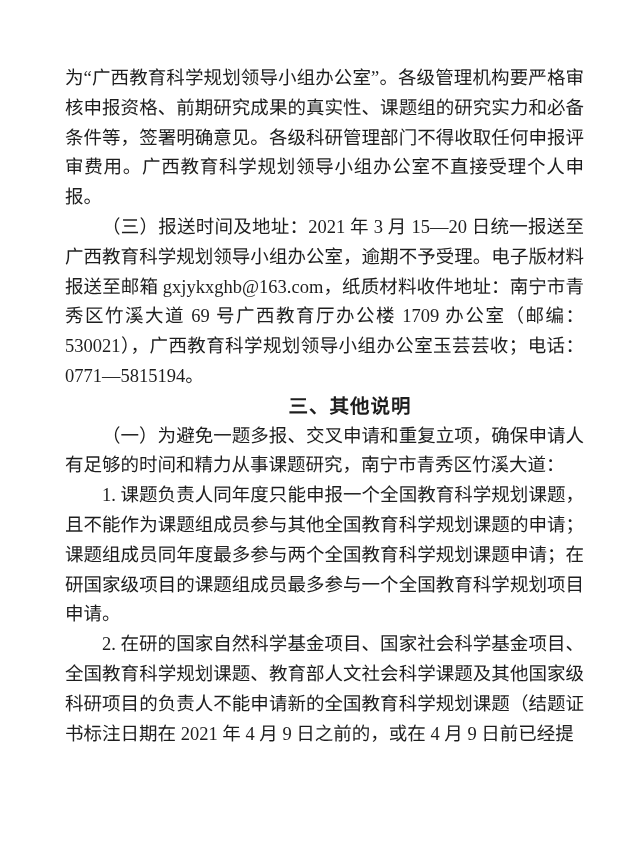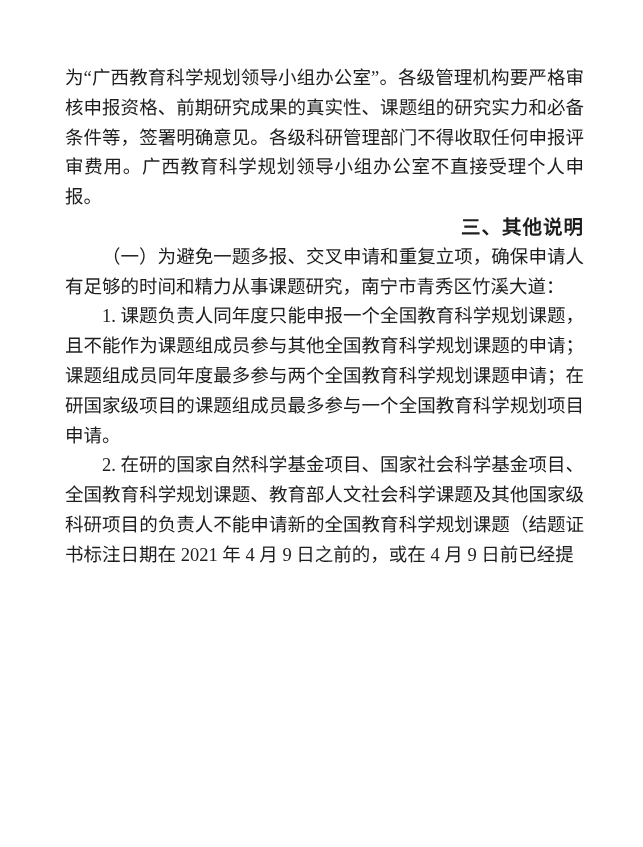--- a/index.html
+++ b/index.html
@@ -33,39 +33,40 @@
     word-break: normal;
   }
   .para.indent {
     text-indent: 37px;
   }
   .para.heading {
     font-family: Liberation Serif, serif;
     font-weight: 700;
     font-size: 19.5px;
     text-indent: 51px;
-    text-align: right;
+    text-align: center;
     letter-spacing: 1px;
   }
   .page-number {
     position: absolute;
     top: 778px;
     right: 86px;
     font-family: "Liberation Serif", "DejaVu Serif", serif;
     font-size: 15px;
     letter-spacing: 1px;
     color: #1d1d1d;
     white-space: nowrap;
   }
 </style>
 </head>
 <body>
 
 <div class="sheet">
   <main class="doc-body">
       <p class="para">为“广西教育科学规划领导小组办公室”。各级管理机构要严格审核申报资格、前期研究成果的真实性、课题组的研究实力和必备条件等，签署明确意见。各级科研管理部门不得收取任何申报评审费用。广西教育科学规划领导小组办公室不直接受理个人申报。</p>
+      <p class="para indent">（三）报送时间及地址：2021 年 3 月 15—20 日统一报送至广西教育科学规划领导小组办公室，逾期不予受理。电子版材料报送至邮箱 gxjykxghb@163.com，纸质材料收件地址：南宁市青秀区竹溪大道 69 号广西教育厅办公楼 1709 办公室（邮编：530021），广西教育科学规划领导小组办公室玉芸芸收；电话：0771—5815194。</p>
       <p class="para heading indent">三、其他说明</p>
       <p class="para indent">（一）为避免一题多报、交叉申请和重复立项，确保申请人有足够的时间和精力从事课题研究，南宁市青秀区竹溪大道：</p>
       <p class="para indent">1. 课题负责人同年度只能申报一个全国教育科学规划课题，且不能作为课题组成员参与其他全国教育科学规划课题的申请；课题组成员同年度最多参与两个全国教育科学规划课题申请；在研国家级项目的课题组成员最多参与一个全国教育科学规划项目申请。</p>
       <p class="para indent">2. 在研的国家自然科学基金项目、国家社会科学基金项目、全国教育科学规划课题、教育部人文社会科学课题及其他国家级科研项目的负责人不能申请新的全国教育科学规划课题（结题证书标注日期在 2021 年 4 月 9 日之前的，或在 4 月 9 日前已经提</p>
     </main>
   <div class="page-number">— 3 —</div>
 </div>
 
 </body></html>

